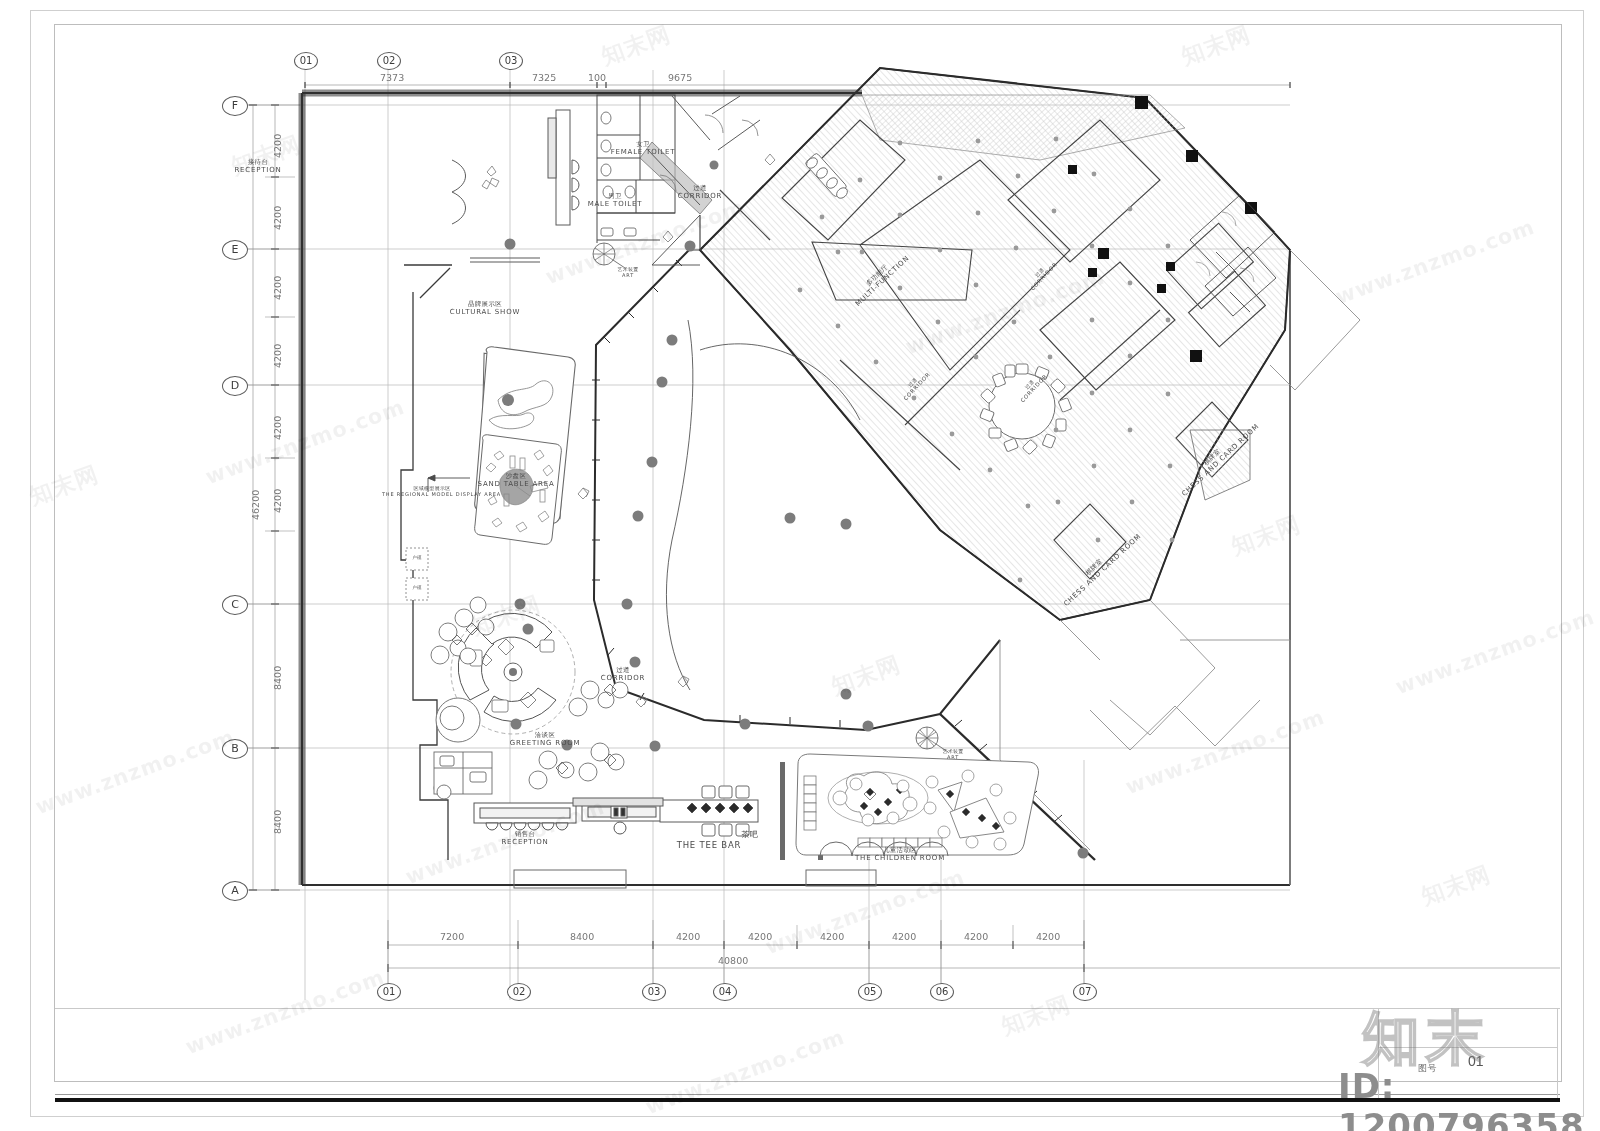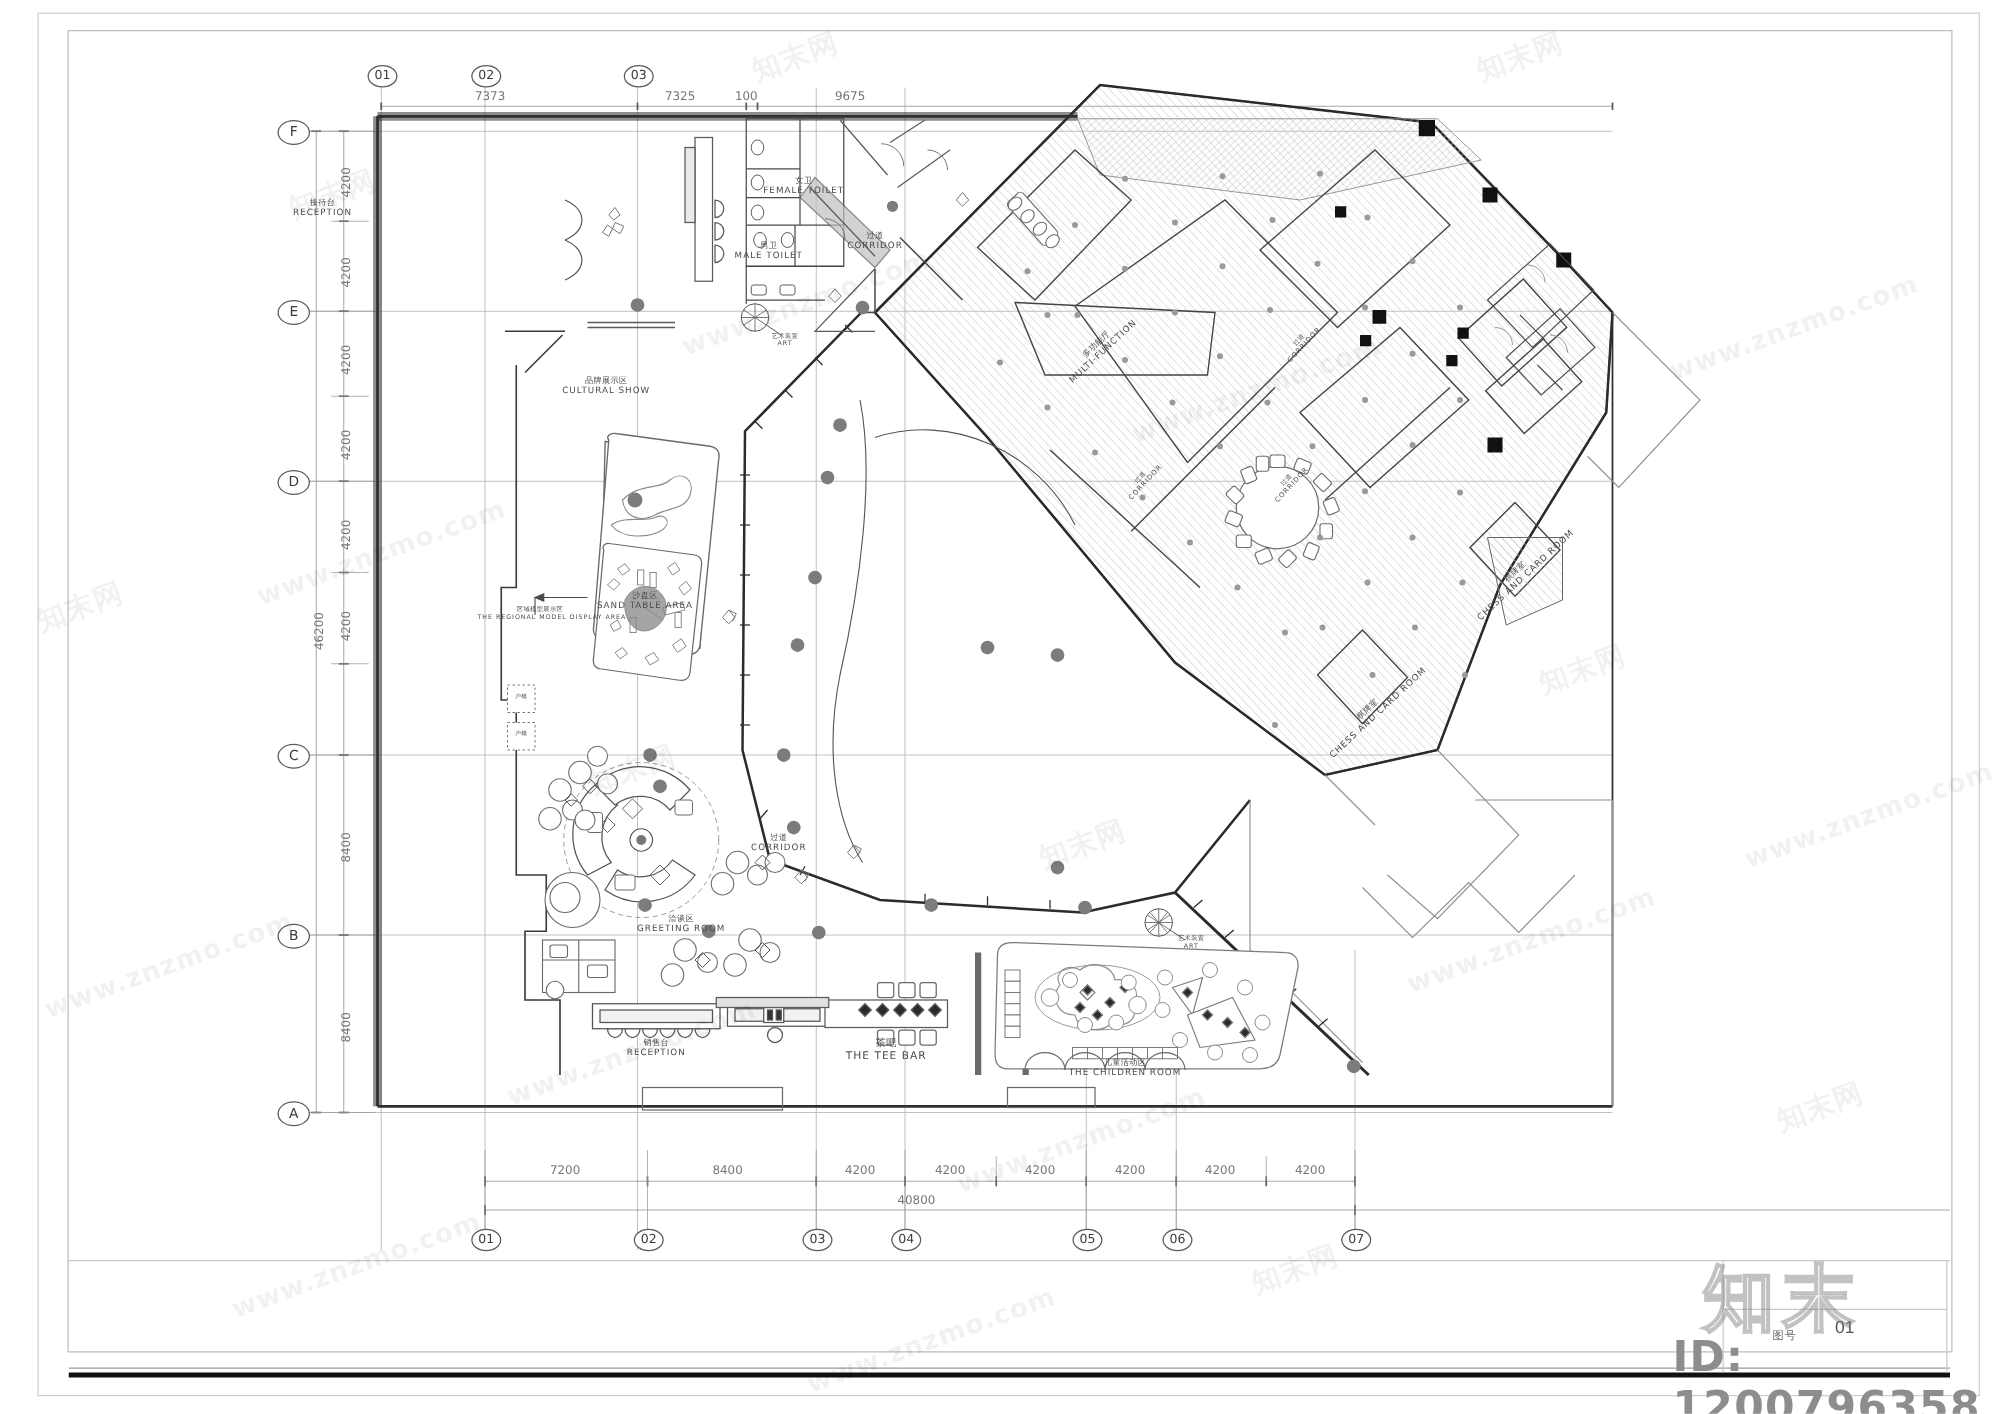--- a/index.html
+++ b/index.html
@@ -39,21 +39,21 @@
 
   
   .dim{position:absolute;font-size:9.5px;color:#777;font-family:"DejaVu Sans",sans-serif;
        white-space:nowrap;}
   .dim.v{transform-origin:0 0;transform:rotate(-90deg);}
 
   
   .rlab{position:absolute;text-align:center;white-space:nowrap;color:#4a4a4a;line-height:1.25;}
   .rlab .cn{display:block;font-family:"DejaVu Sans","Liberation Sans",sans-serif;font-size:6.5px;letter-spacing:.3px;}
   .rlab .en{display:block;font-family:"DejaVu Sans",sans-serif;font-size:7px;letter-spacing:.8px;}
-  .rlab.big .cn{font-size:8px;}
+  .rlab.big .cn{font-size:8px;text-align:right;}
   .rlab.big .en{font-size:8.5px;}
   .rlab.rot{transform-origin:50% 50%;}
 
   
   .wm{position:absolute;color:rgba(0,0,0,0.055);font-weight:bold;white-space:nowrap;
       font-family:"DejaVu Sans",sans-serif;transform-origin:50% 50%;
       transform:rotate(-20deg);pointer-events:none;letter-spacing:1px;}
   .wm-znz{font-size:21px;}
   .wm-cn{font-size:23px;}
   .wm-big{position:absolute;pointer-events:none;font-family:"DejaVu Sans",sans-serif;

